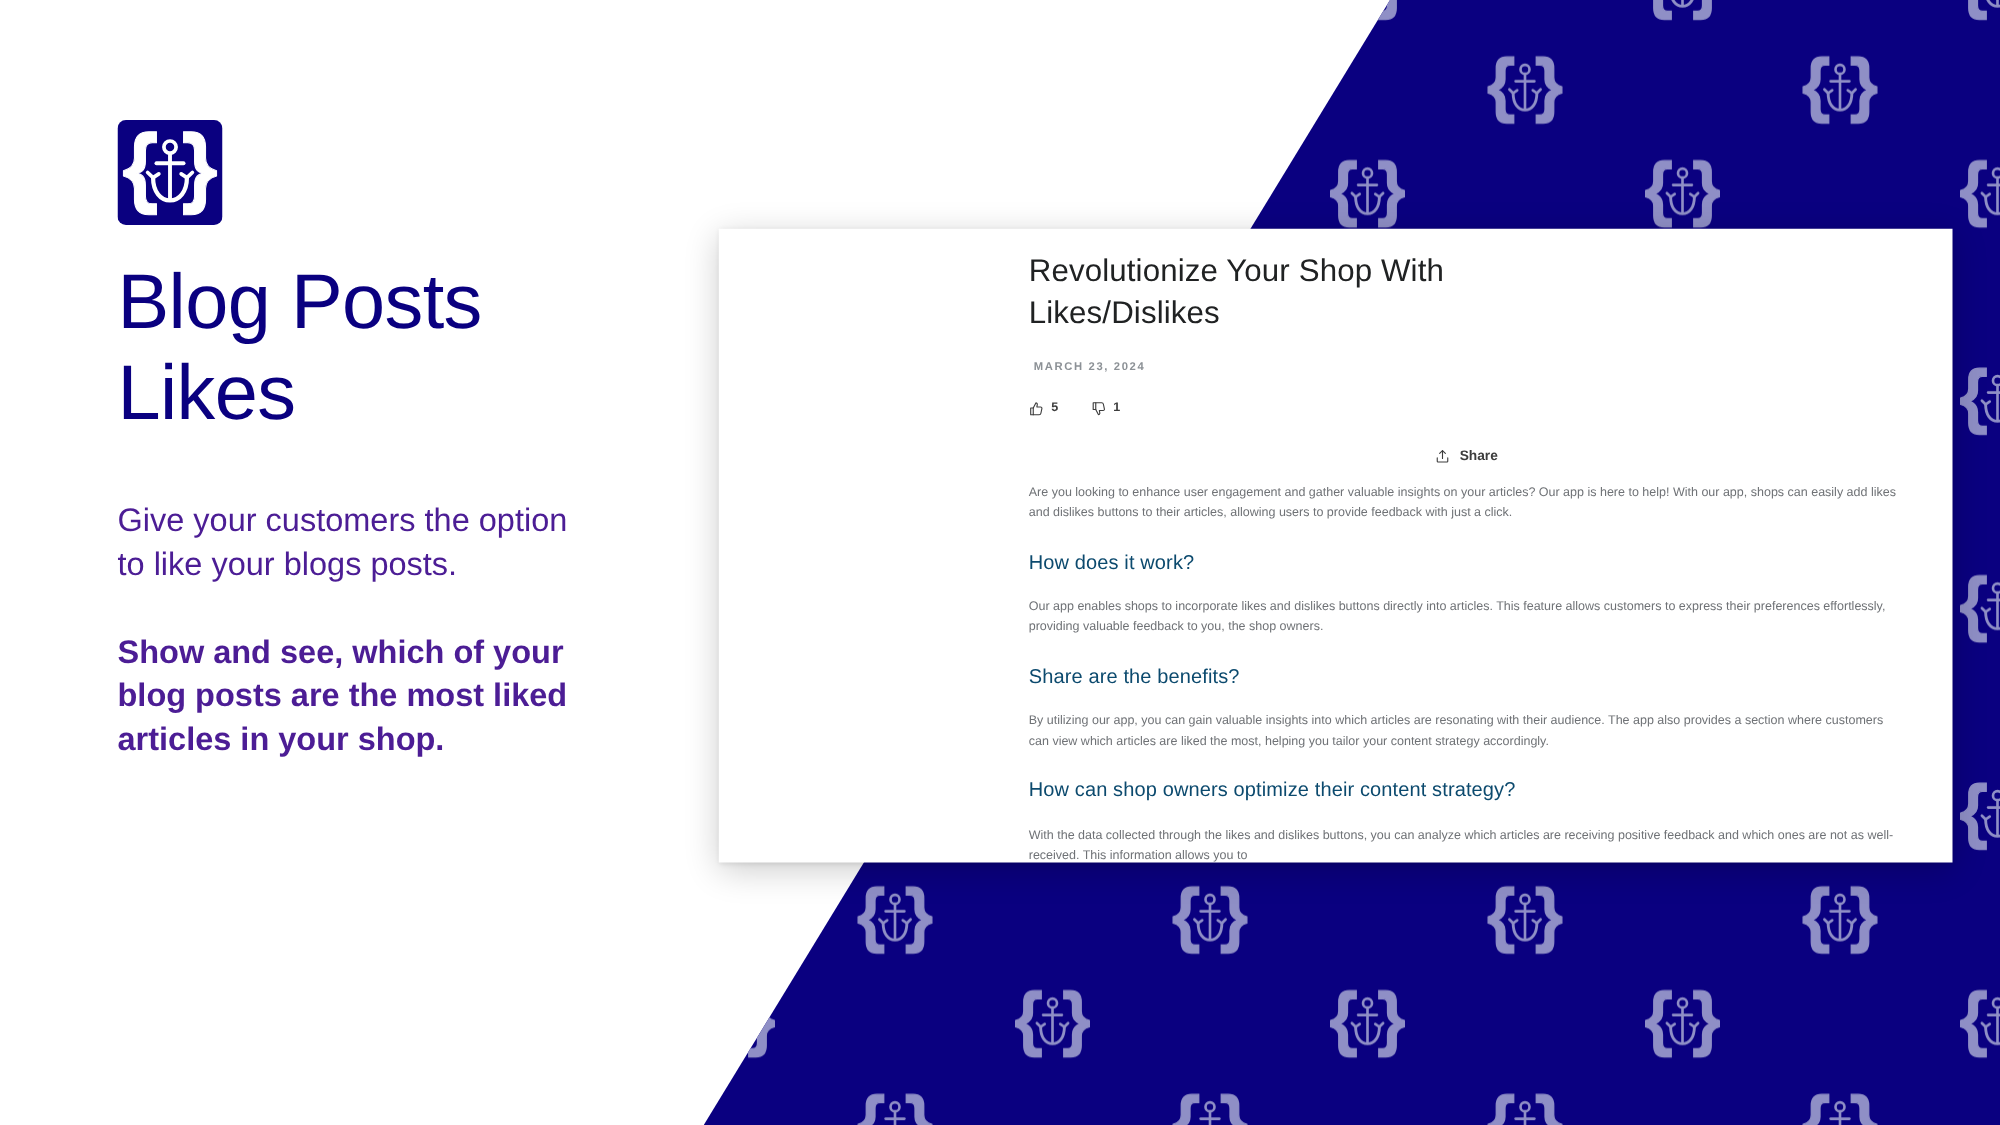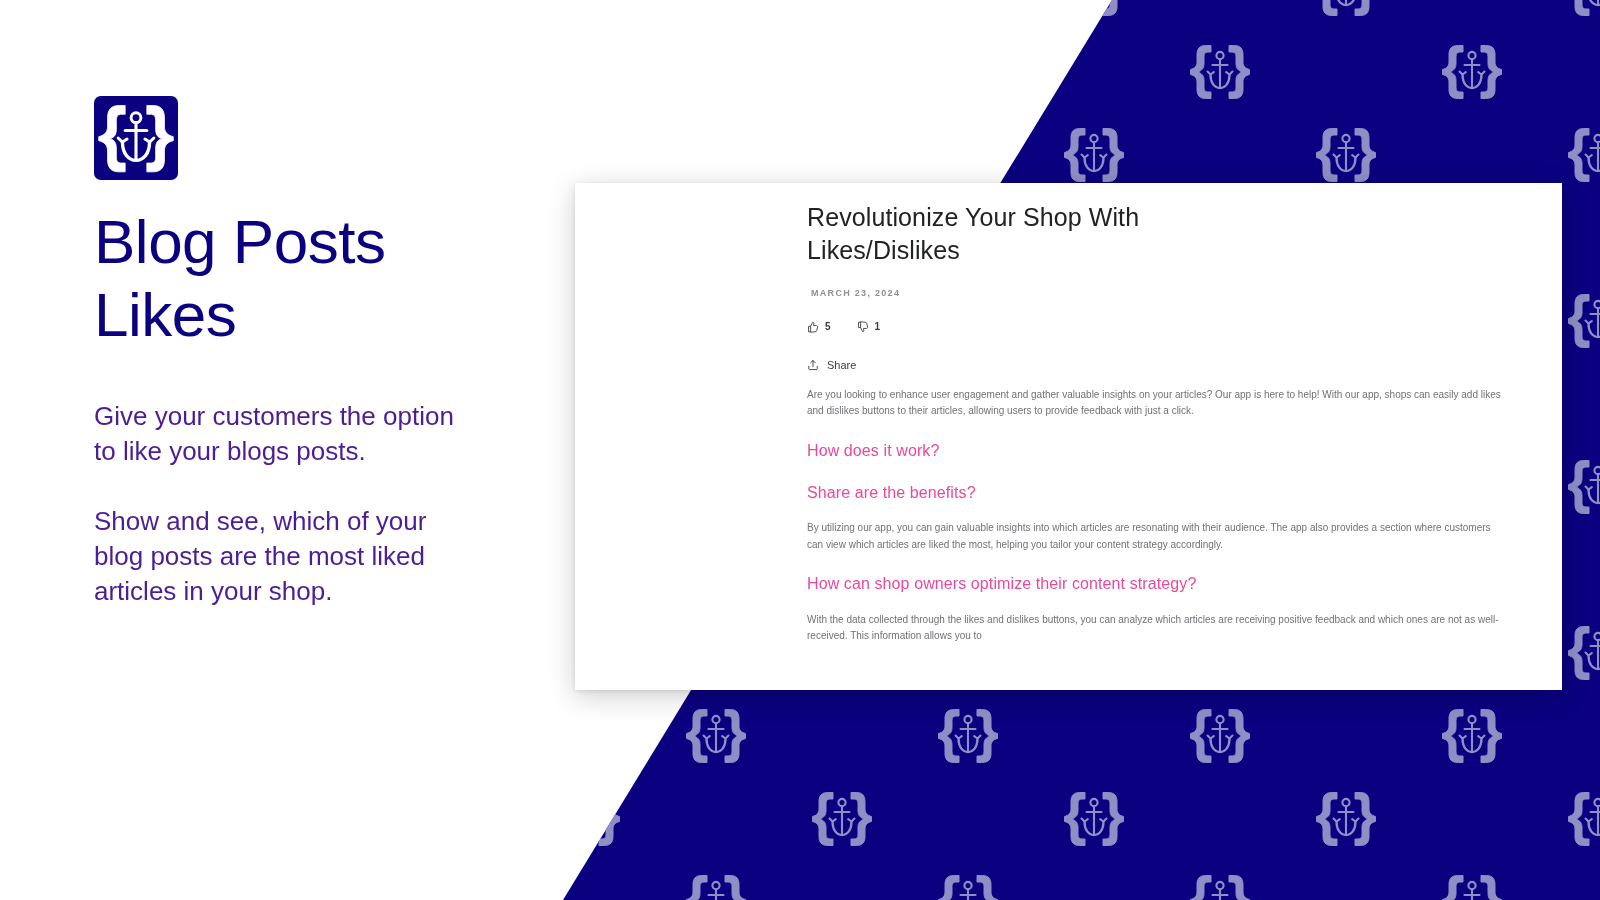--- a/index.html
+++ b/index.html
@@ -62,37 +62,37 @@
 
   .lead-para {
     margin: 0;
     color: #4c1d95;
     font-size: 26px;
     line-height: 1.33;
     font-weight: 400;
     white-space: pre-line;
   }
   #lead-1 { padding-top: 48px; }
-  #lead-2 { padding-top: 36px; }
+  #lead-2 { padding-top: 36px; font-weight: bold; }
 
   
   #article-card {
     position: absolute;
     left: 575px;
     top: 183px;
     width: 987px;
     height: 507px;
     background: #ffffff;
     overflow: hidden;
     box-shadow: 0 6px 26px rgba(0,0,0,0.20), 0 1px 4px rgba(0,0,0,0.10);
   }
 
   #article-body {
     position: absolute;
-    left: 232px;
+    left: 248px;
     top: 8px;
     width: 700px;
   }
 
   #article-title {
     margin: 0;
     padding-top: 10px;
     color: #202223;
     font-size: 25px;
     line-height: 1.33;
@@ -126,37 +126,38 @@
   }
   .reaction svg { display: block; }
 
   #share-row {
     display: flex;
     align-items: center;
     gap: 8px;
     padding-top: 26px;
     color: #3d3d3d;
     font-size: 11px;
-    font-weight: 400;
+    font-weight: 700;
+    justify-content: center;
   }
   #share-row svg { display: block; }
 
   .article-para {
     margin: 0;
     padding-top: 16px;
     color: #6f7276;
     font-size: 10px;
     line-height: 1.65;
     font-weight: 400;
   }
 
   .article-heading {
     margin: 0;
     padding-top: 20px;
-    color: #ec4899;
+    color: #0c4a6e;
     font-size: 16px;
     line-height: 1.4;
     font-weight: 400;
     letter-spacing: 0.1px;
   }
 </style>
 </head>
 <body>
 
 <div id="stage">
@@ -258,20 +259,21 @@
         <svg width="12" height="12" viewBox="0 0 20 20" fill="none" stroke="#3d3d3d" stroke-width="1.5" stroke-linecap="round" stroke-linejoin="round">
           <path d="M10 13 L10 2.5"></path>
           <path d="M6.2 6.2 L10 2.4 L13.8 6.2"></path>
           <path d="M3 12.2 L3 16.6 C3 17.2 3.5 17.6 4 17.6 L16 17.6 C16.5 17.6 17 17.2 17 16.6 L17 12.2"></path>
         </svg>
         <span>Share</span>
       </div>
 
       <p class="article-para">Are you looking to enhance user engagement and gather valuable insights on your articles? Our app is here to help! With our app, shops can easily add likes and dislikes buttons to their articles, allowing users to provide feedback with just a click.</p>
       <h3 class="article-heading">How does it work?</h3>
+      <p class="article-para">Our app enables shops to incorporate likes and dislikes buttons directly into articles. This feature allows customers to express their preferences effortlessly, providing valuable feedback to you, the shop owners.</p>
       <h3 class="article-heading">Share are the benefits?</h3>
       <p class="article-para">By utilizing our app, you can gain valuable insights into which articles are resonating with their audience. The app also provides a section where customers can view which articles are liked the most, helping you tailor your content strategy accordingly.</p>
       <h3 class="article-heading">How can shop owners optimize their content strategy?</h3>
       <p class="article-para">With the data collected through the likes and dislikes buttons, you can analyze which articles are receiving positive feedback and which ones are not as well-received. This information allows you to</p>
 
     </div>
   </div>
 
 </div>
 

